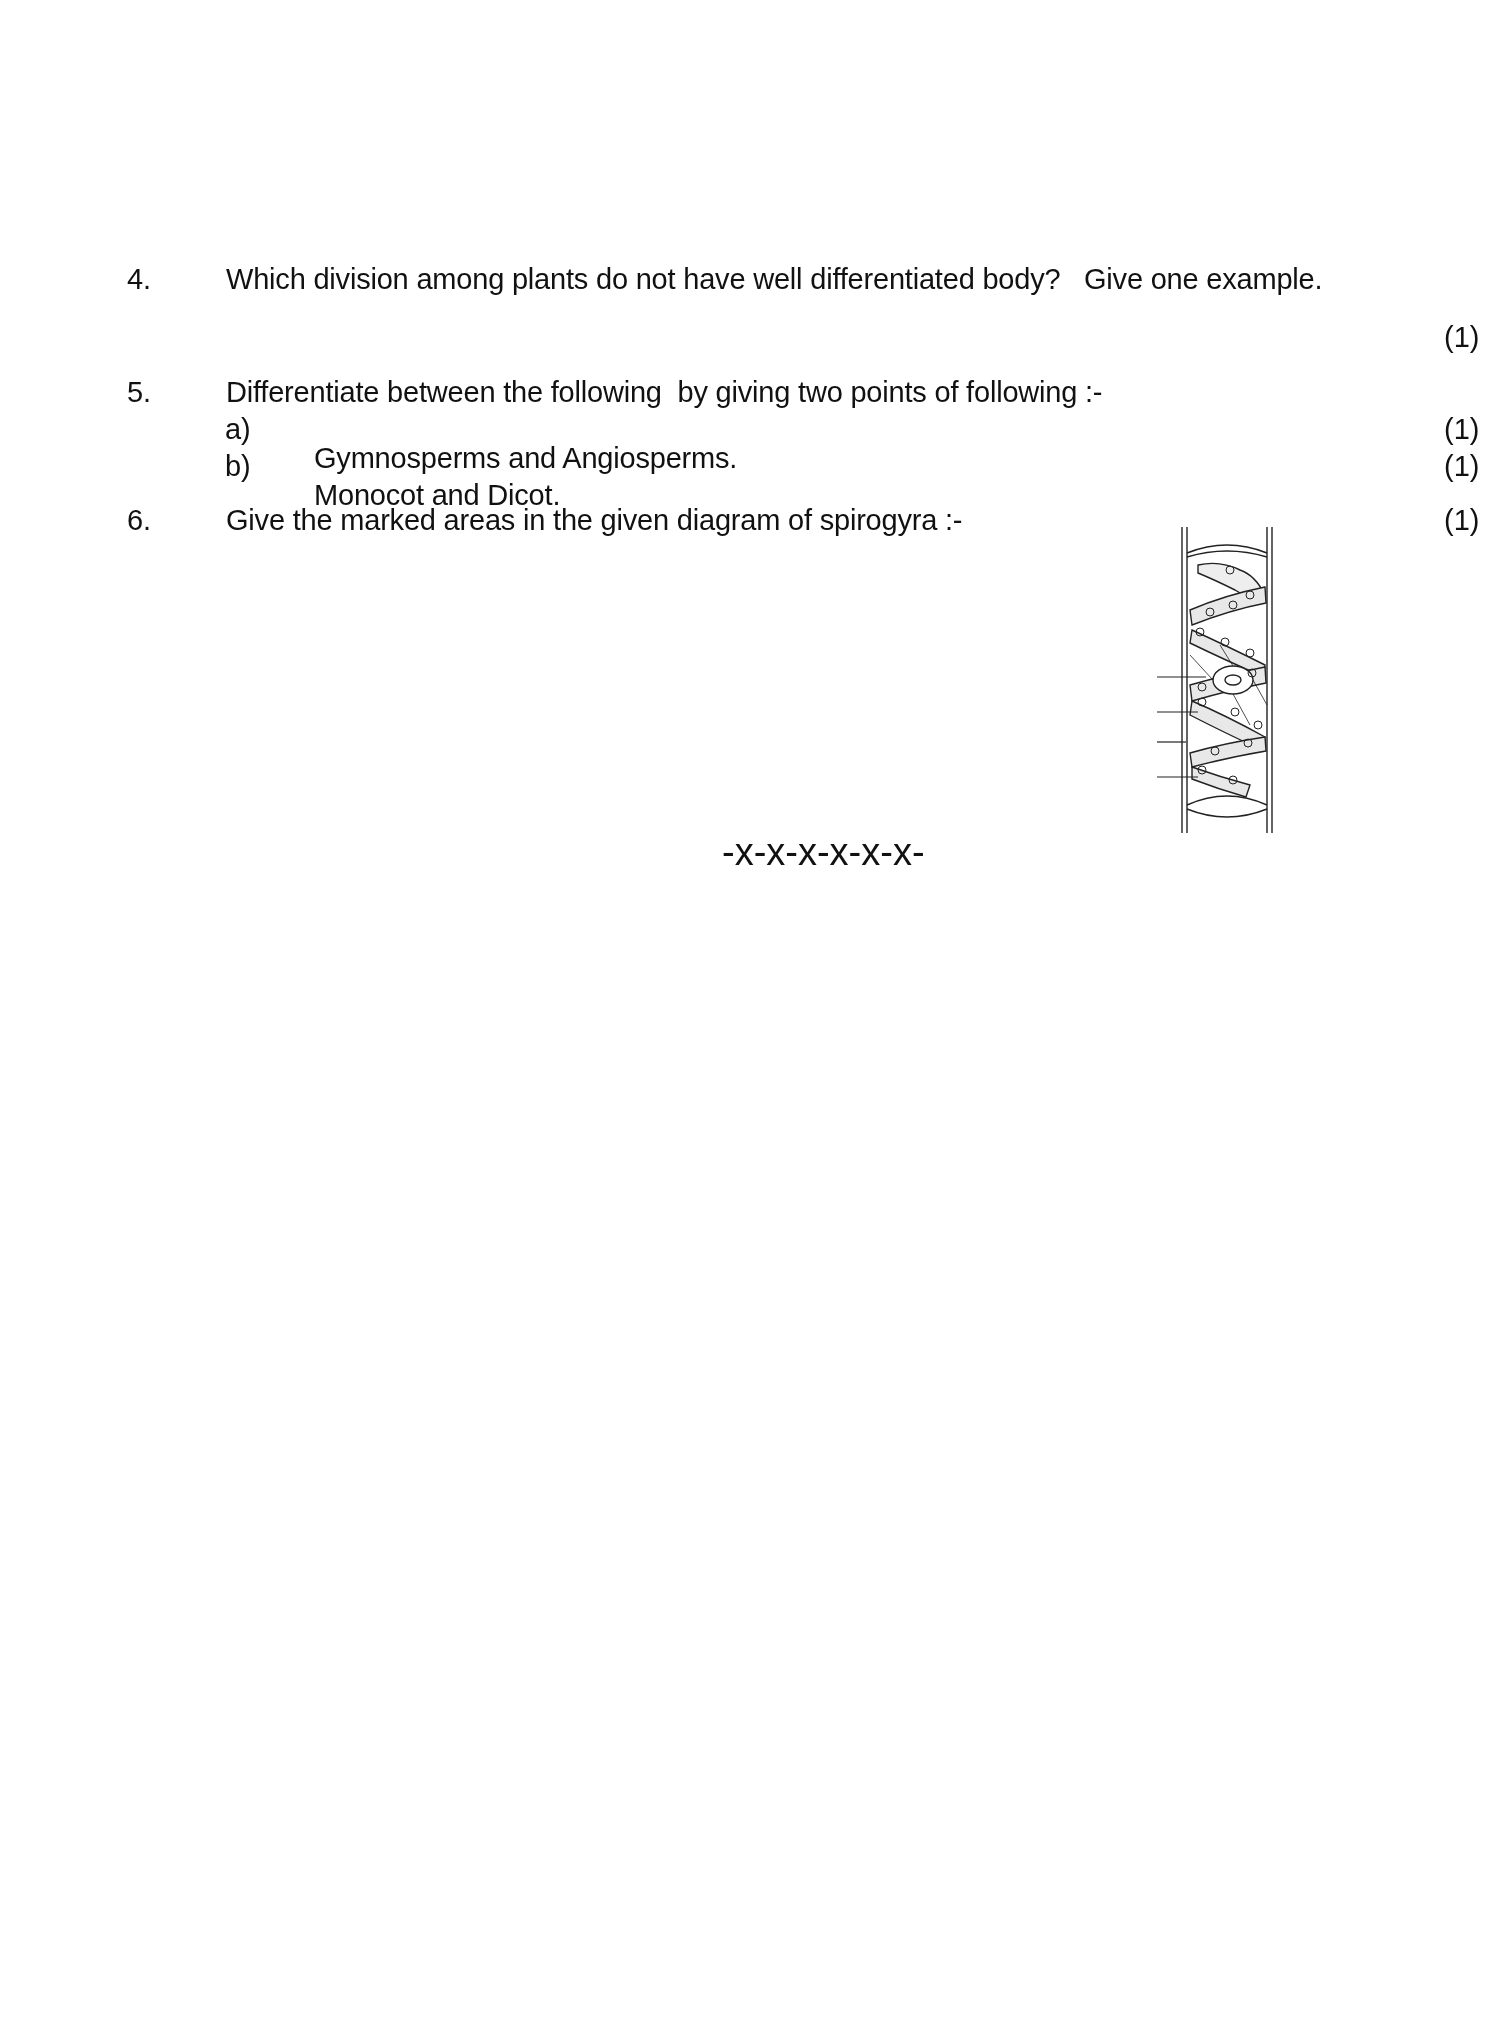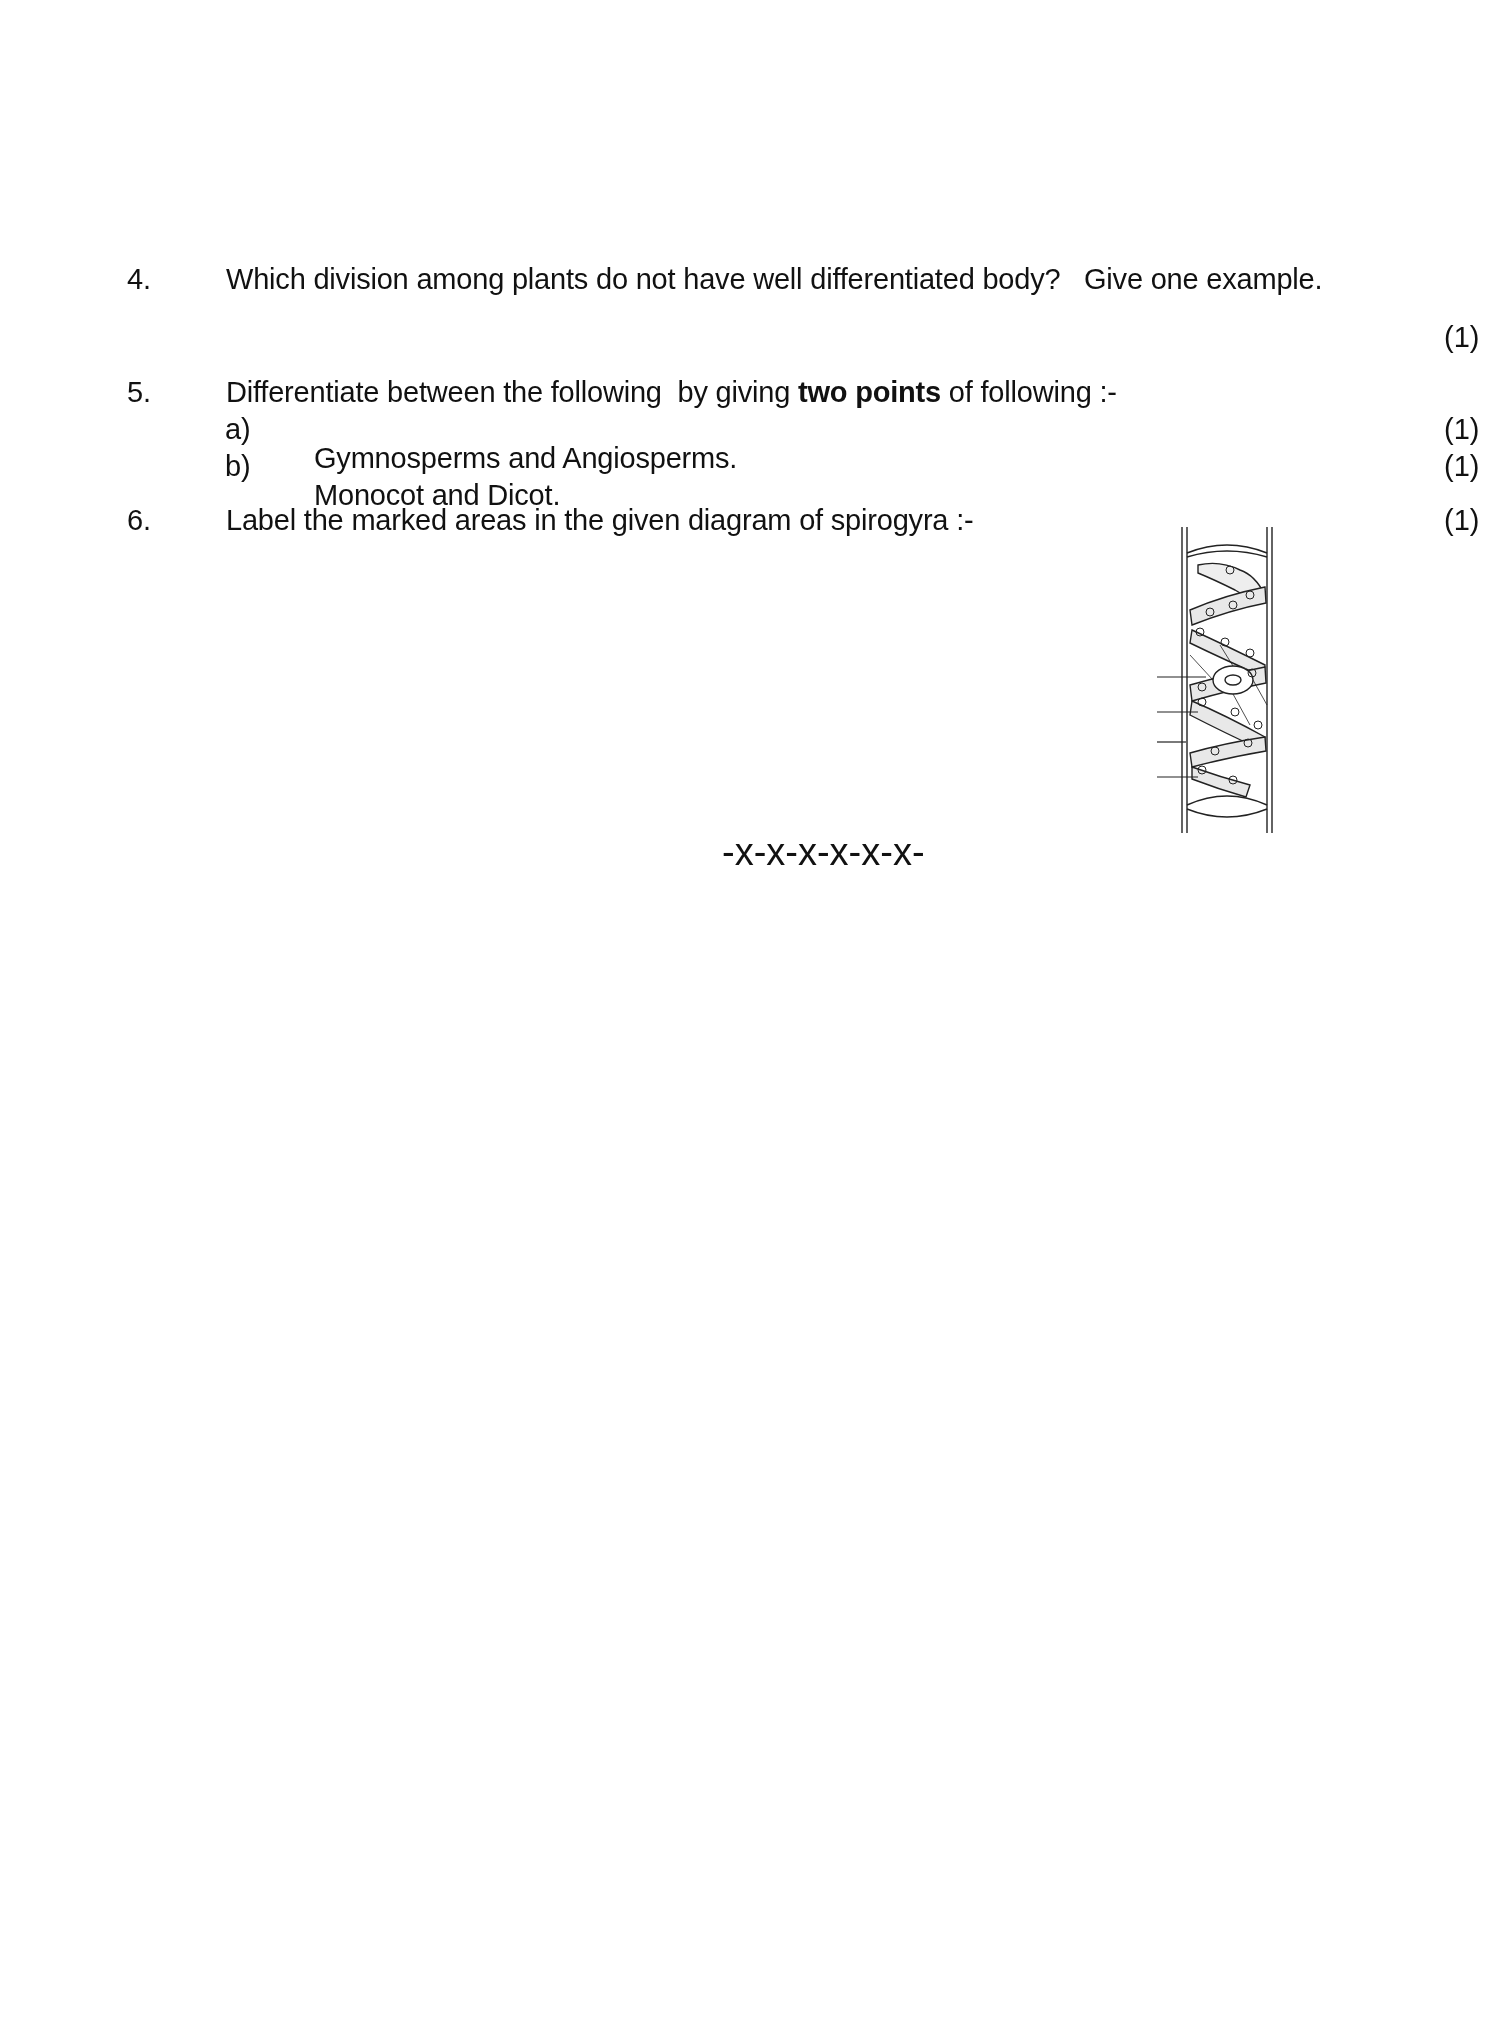--- a/index.html
+++ b/index.html
@@ -4,21 +4,21 @@
 <style>
   html, body { margin: 0; padding: 0; background: #ffffff; }
   body { width: 1505px; height: 2034px; position: relative; overflow: hidden;
          font-family: "Liberation Sans", sans-serif; color: #111111; }
   .line { position: absolute; font-size: 29px; line-height: 36px; white-space: pre; letter-spacing: -0.2px; }
   .num { position: absolute; left: 127px; }
   .qtext { position: absolute; left: 226px; }
   .sublabel { position: absolute; left: 225px; }
   .subtext { position: absolute; left: 314px; margin-top: 29px; }
   .mark { position: absolute; left: 1444px; font-size: 29px; line-height: 36px; }
-  b { font-weight: bold; }
+  b { font-weight: normal; }
   .end { position: absolute; left: 722px; top: 834px; font-size: 38px; line-height: 36px; letter-spacing: 0px; }
   .diagram { position: absolute; left: 1140px; top: 515px; width: 150px; height: 320px; }
 </style>
 </head>
 <body>
 
 <div>
   <div class="line num" style="top:261px">4.</div>
   <div class="line qtext" style="top:261px">Which division among plants do not have well differentiated body?   Give one example.</div>
   <div class="mark" style="top:319px">(1)</div>
@@ -35,21 +35,21 @@
   </div>
   <div>
     <div class="line sublabel" style="top:448px">b)</div>
     <div class="line subtext" style="top:448px">Monocot and Dicot.</div>
     <div class="mark" style="top:448px">(1)</div>
   </div>
 </div>
 
 <div>
   <div class="line num" style="top:502px">6.</div>
-  <div class="line qtext" style="top:502px">Label the marked areas in the given diagram of spirogyra :-</div>
+  <div class="line qtext" style="top:502px">Give the marked areas in the given diagram of spirogyra :-</div>
   <div class="mark" style="top:502px">(1)</div>
 
   <svg class="diagram" viewBox="0 0 150 320" xmlns="http://www.w3.org/2000/svg">
     <g stroke="#222" fill="none" stroke-width="1.4">
 
       <line x1="42" y1="12" x2="42" y2="318"></line>
       <line x1="47" y1="12" x2="47" y2="318"></line>
       <line x1="127" y1="12" x2="127" y2="318"></line>
       <line x1="132" y1="12" x2="132" y2="318"></line>
 

